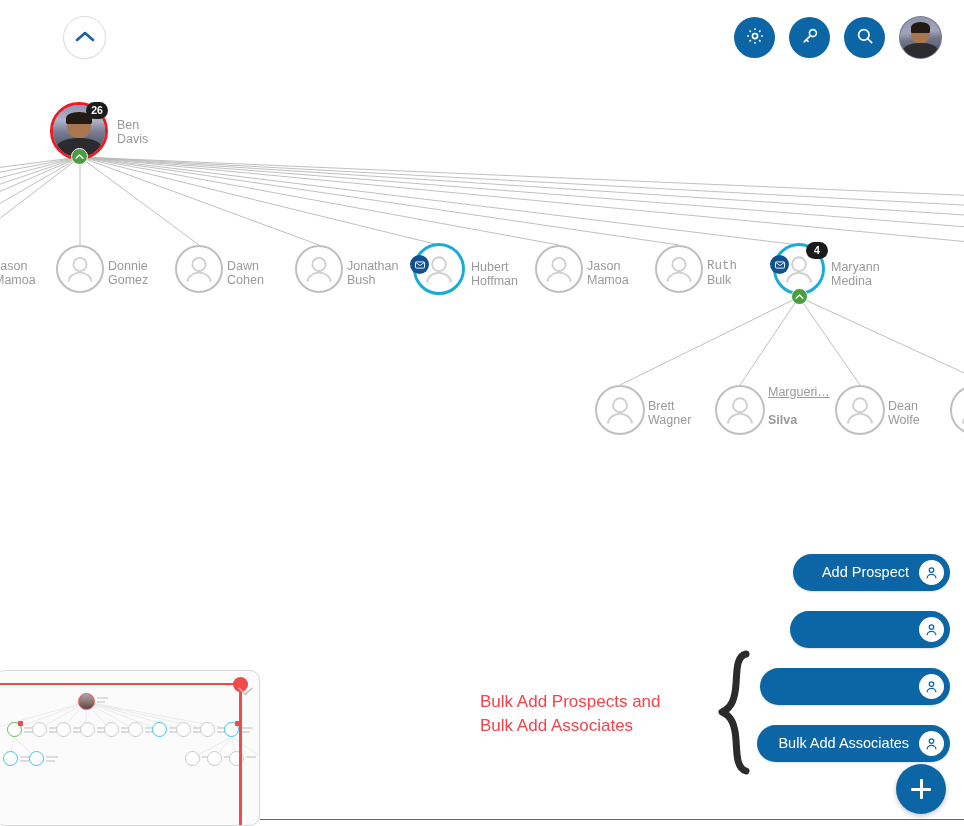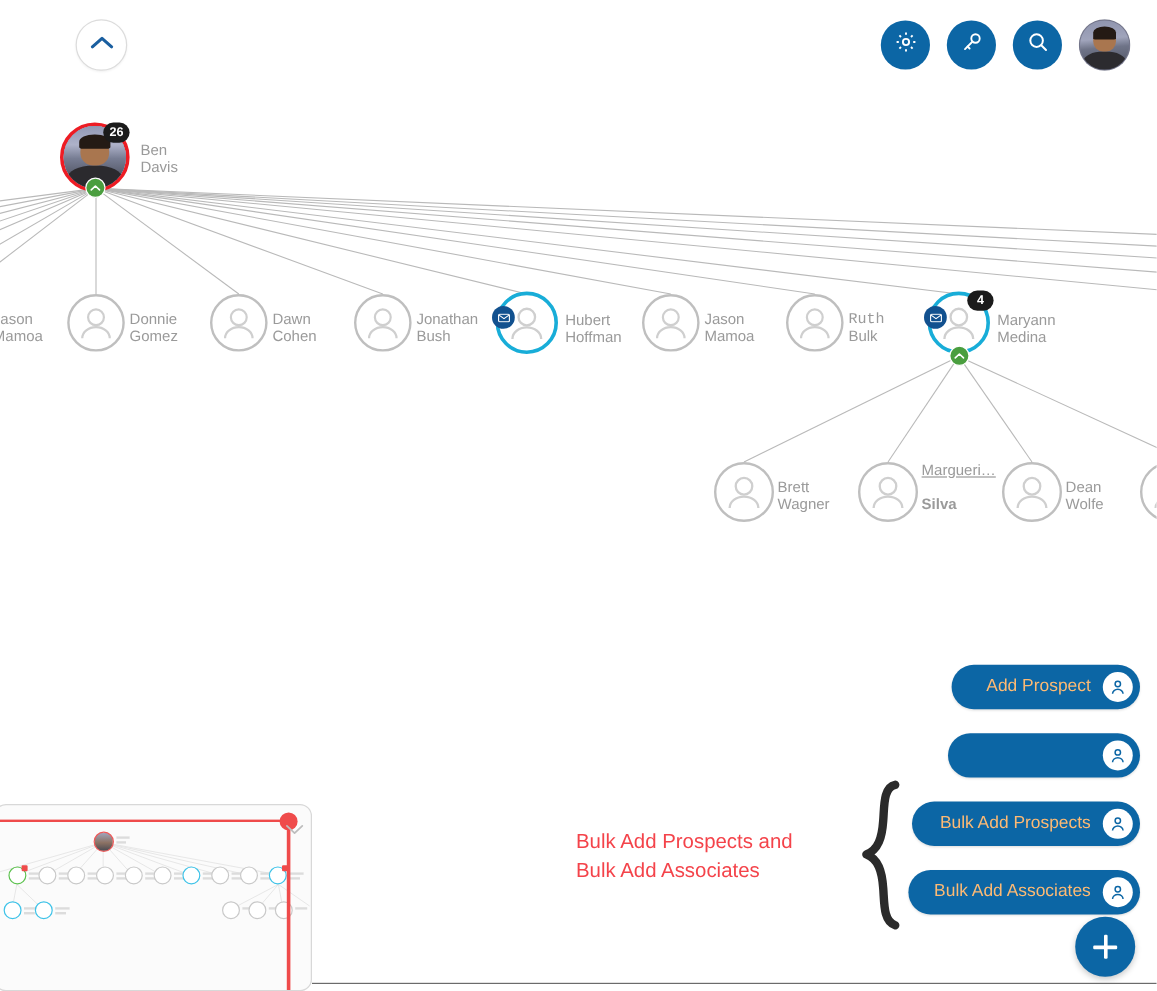--- a/index.html
+++ b/index.html
@@ -88,21 +88,21 @@
   }
   
   .gbadge{
     position:absolute;width:17px;height:17px;border-radius:50%;background:#4a9e3f;
     border:1.5px solid #fff;box-sizing:border-box;
     display:flex;align-items:center;justify-content:center;cursor:pointer;
   }
 
   
   .action-btn{
-    position:absolute;height:37px;border-radius:19px;background:#0c66a5;color:#fdba74;
+    position:absolute;height:37px;border-radius:19px;background:#0c66a5;color:#ffffff;
     display:flex;align-items:center;justify-content:flex-end;gap:10px;
     padding:0 6px 0 20px;box-sizing:border-box;cursor:pointer;
     font-size:14.5px;box-shadow:0 1px 2px rgba(0,0,0,.13);
     white-space:nowrap;
   }
   .action-btn .lbl{line-height:37px;}
   .action-btn .pic{
     width:25px;height:25px;border-radius:50%;background:#fff;flex:0 0 auto;
     display:flex;align-items:center;justify-content:center;
   }
@@ -404,21 +404,20 @@
   <div class="action-btn" style="left:790px;top:611px;width:160px;">
     <span class="pic">
       <svg width="15" height="15" viewBox="0 0 24 24" fill="none" stroke="#0c66a5" stroke-width="2">
         <circle cx="12" cy="8" r="3.6"></circle>
           <path d="M5 21 a7 6 0 0 1 14 0"></path>
       </svg>
     </span>
   </div>
 
   <div class="action-btn" style="left:760px;top:668px;width:190px;">
-    <span class="lbl">Bulk Add Prospects</span>
     <span class="pic">
       <svg width="15" height="15" viewBox="0 0 24 24" fill="none" stroke="#0c66a5" stroke-width="2">
         <circle cx="12" cy="8" r="3.6"></circle>
           <path d="M5 21 a7 6 0 0 1 14 0"></path>
       </svg>
     </span>
   </div>
 
   <div class="action-btn" style="left:757px;top:725px;width:193px;">
     <span class="lbl">Bulk Add Associates</span>

